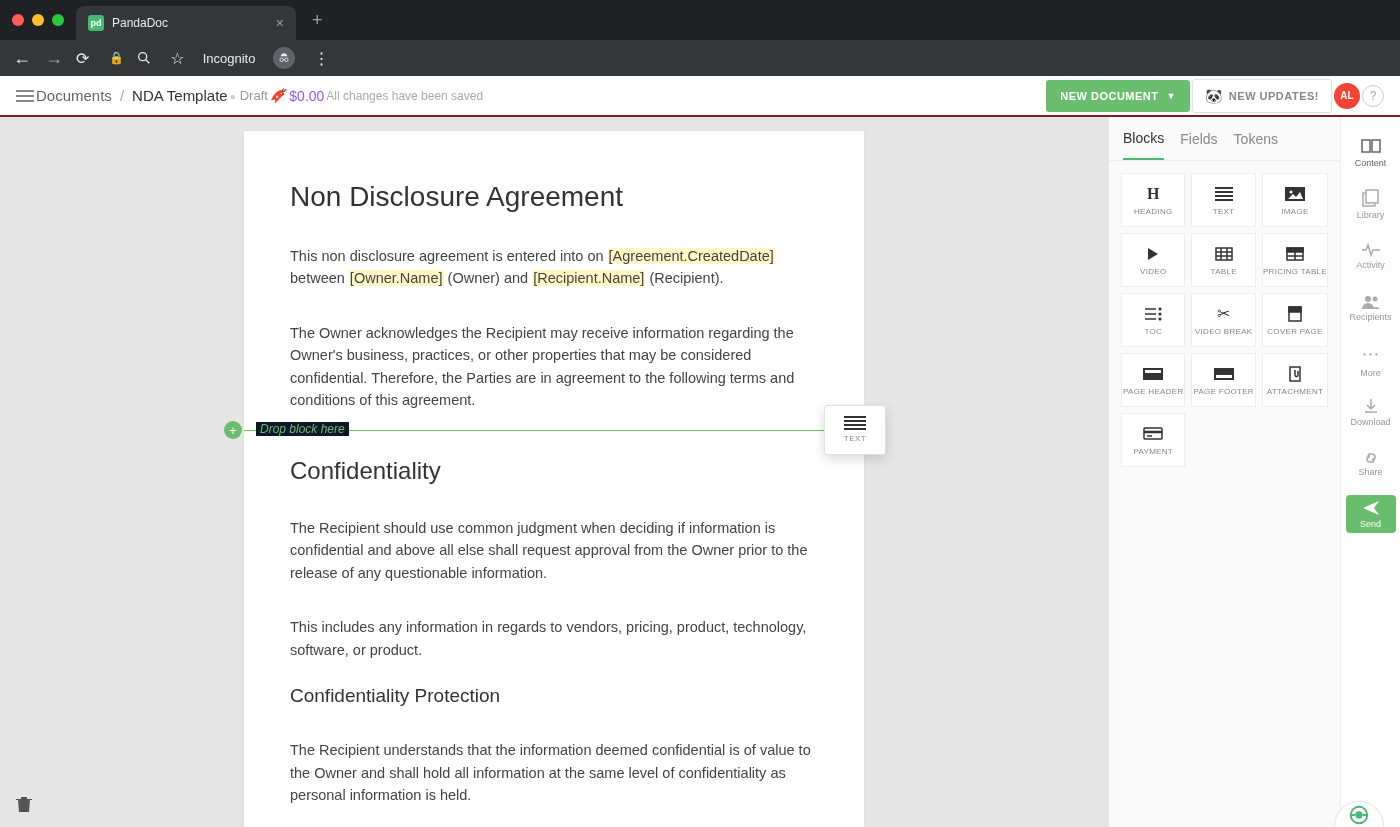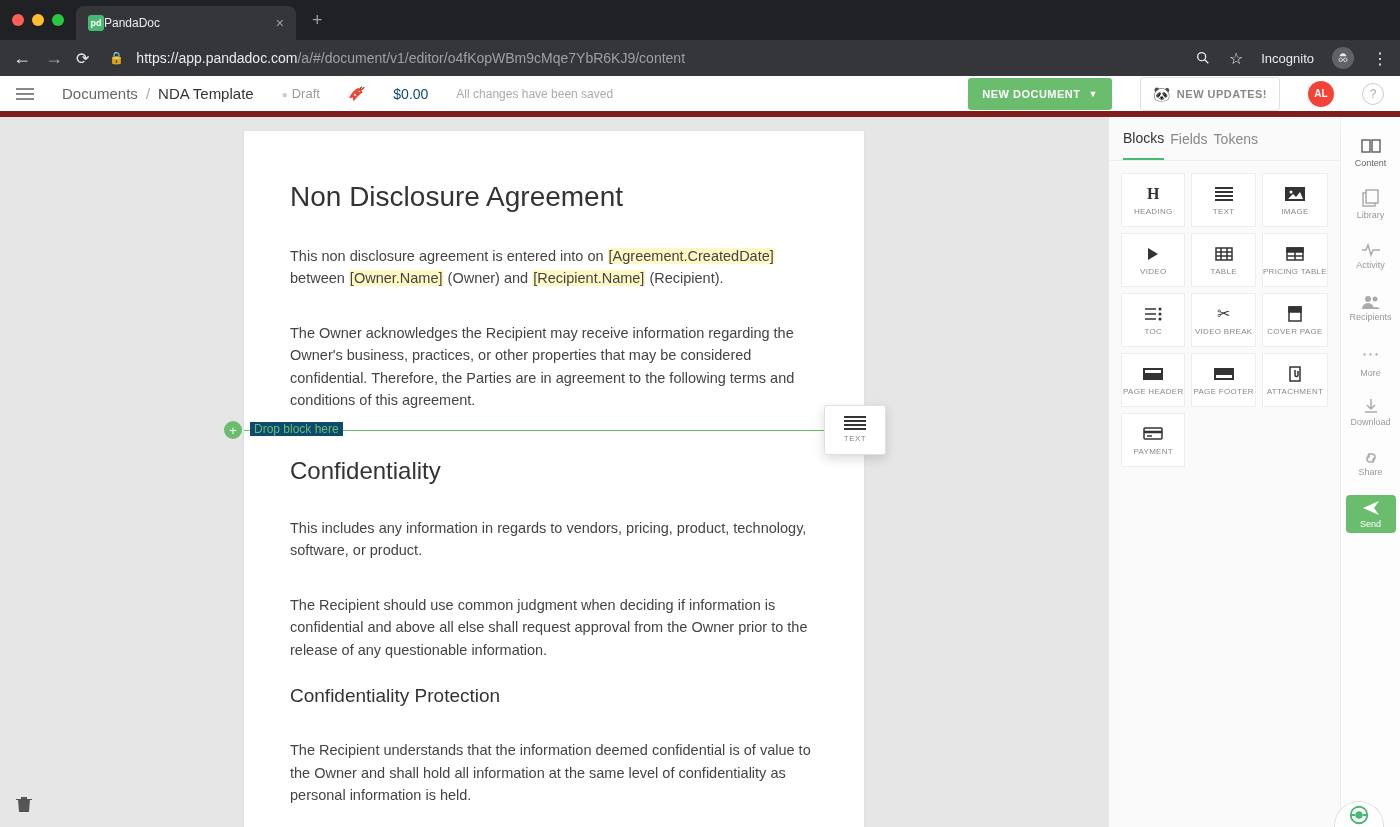--- a/index.html
+++ b/index.html
@@ -5,50 +5,50 @@
 * { margin: 0; padding: 0; box-sizing: border-box; font-family: -apple-system, BlinkMacSystemFont, "Segoe UI", Helvetica, Arial, sans-serif; }
 body { background: #202124; width: 1400px; height: 827px; overflow: hidden; }
 
 
 .browser-top { height: 40px; background: #202124; display: flex; align-items: center; padding: 0 12px; }
 .traffic-lights { display: flex; gap: 8px; margin-right: 12px; }
 .tl { width: 12px; height: 12px; border-radius: 50%; }
 .tl.red { background: #ff5f57; }
 .tl.yellow { background: #febc2e; }
 .tl.green { background: #28c840; }
-.tab { background: #35363a; height: 34px; border-radius: 8px 8px 0 0; display: flex; align-items: center; padding: 0 12px; gap: 0; min-width: 220px; margin-top: 6px;}
+.tab { background: #35363a; height: 34px; border-radius: 8px 8px 0 0; display: flex; align-items: center; padding: 0 12px; gap: 8px; min-width: 220px; margin-top: 6px;}
 .tab-icon { width: 16px; height: 16px; background: #47b972; border-radius: 3px; display: flex; align-items: center; justify-content: center; font-size: 9px; color: #fff; font-weight: bold;}
 .tab-title { color: #e8eaed; font-size: 12px; flex: 1; }
 .tab-close { color: #9aa0a6; font-size: 14px; }
 .new-tab { color: #9aa0a6; margin-left: 16px; font-size: 18px; }
 
 .url-bar { height: 36px; background: #35363a; display: flex; align-items: center; padding: 0 12px; gap: 12px; }
 .nav-arrow { color: #9aa0a6; font-size: 18px; width: 20px; text-align: center; }
 .nav-arrow.back { color: #e8eaed; }
 .reload { color: #e8eaed; font-size: 16px; }
 .lock { color: #9aa0a6; font-size: 12px; margin-left: 8px;}
 .url { color: #9aa0a6; font-size: 14px; flex: 1; }
 .url .host { color: #e8eaed; }
 .url-actions { display: flex; align-items: center; gap: 18px; color: #e8eaed; }
 .incognito-badge { background: #5f6368; width: 22px; height: 22px; border-radius: 50%; display: flex; align-items: center; justify-content: center; font-size: 12px;}
 
 
 .app { background: #f5f5f5; height: calc(827px - 76px); display: flex; flex-direction: column; }
 
 
-.topbar { height: 41px; background: #fff; border-bottom: 6px solid #7f1d1d; display: flex; align-items: center; padding: 0 16px; gap: 28px; }
+.topbar { height: 41px; background: #fff; border-bottom: 2px solid #7f1d1d; display: flex; align-items: center; padding: 0 16px; gap: 2px; }
 .burger { width: 18px; display: flex; flex-direction: column; gap: 3px; }
 .burger span { height: 2px; background: #888; }
 .breadcrumb { display: flex; align-items: center; gap: 8px; color: #666; font-size: 15px; }
 .breadcrumb .sep { color: #aaa; }
 .breadcrumb .cur { color: #333; }
 .status-dot::before { content: "●"; color: #ccc; margin-right: 4px; font-size: 10px; }
 .status-draft { color: #999; font-size: 13px; }
 .tag-icon { color: #bbb; transform: rotate(90deg); display: inline-block; font-size: 14px;}
-.price { color: #0c4a6e; font-size: 14px; font-weight: 500; }
+.price { color: #8b5cf6; font-size: 14px; font-weight: 500; }
 .saved { color: #aaa; font-size: 12px; }
 .topbar-spacer { flex: 1; }
 .new-doc-btn { background: #6bbd6e; color: #fff; font-size: 11px; font-weight: 700; letter-spacing: 0.5px; padding: 10px 14px; border-radius: 3px; display: flex; align-items: center; gap: 8px; }
 .new-doc-btn .caret { font-size: 9px; }
 .updates-btn { border: 1px solid #e0e0e0; padding: 8px 12px; border-radius: 3px; display: flex; align-items: center; gap: 6px; font-size: 11px; font-weight: 700; color: #888; letter-spacing: 0.5px;}
 .updates-btn .panda { font-size: 14px; filter: grayscale(100%);}
 .avatar { width: 26px; height: 26px; border-radius: 50%; background: #f44336; color: #fff; font-size: 10px; font-weight: 600; display: flex; align-items: center; justify-content: center; }
 .help { width: 22px; height: 22px; border-radius: 50%; border: 1px solid #ccc; color: #aaa; font-size: 12px; display: flex; align-items: center; justify-content: center; }
 
 
@@ -56,29 +56,29 @@
 .canvas { flex: 1; display: flex; justify-content: center; overflow-y: auto; padding-top: 14px; position: relative;}
 .page { background: #fff; width: 620px; padding: 50px 46px; box-shadow: 0 0 4px rgba(0,0,0,0.05); min-height: 900px;}
 .page h1 { font-size: 28px; font-weight: 400; color: #333; margin-bottom: 28px; }
 .page h2 { font-size: 24px; font-weight: 400; color: #333; margin: 26px 0 22px; }
 .page h3 { font-size: 19px; font-weight: 400; color: #333; margin: 24px 0 18px; }
 .page p { font-size: 14.5px; color: #444; line-height: 1.55; margin-bottom: 18px; margin-top: 32px; }
 .token { background: #fff8c5; color: #444; padding: 0 1px;}
 
 .drop-line { position: relative; margin: 6px -46px; height: 1px; background: #6bbd6e; display: flex; align-items: center; }
 .drop-plus { position: absolute; left: -20px; width: 18px; height: 18px; border-radius: 50%; background: #6bbd6e; color: #fff; font-size: 13px; display: flex; align-items: center; justify-content: center; }
-.drop-label { background: #0c4a6e; color: #6bbd6e; font-size: 12px; padding: 0 4px; margin-left: 6px; position: relative; top: -1px;}
+.drop-label { background: #0f172a; color: #6bbd6e; font-size: 12px; padding: 0 4px; margin-left: 12px; position: relative; top: -1px; font-style: italic;}
 .drag-ghost { position: absolute; background: #fff; border: 1px solid #e0e0e0; border-radius: 3px; width: 62px; height: 50px; display: flex; flex-direction: column; align-items: center; justify-content: center; gap: 4px; box-shadow: 0 4px 12px rgba(0,0,0,0.15); right: -22px; top: -25px;}
 .drag-ghost .lines { display: flex; flex-direction: column; gap: 2px; }
 .drag-ghost .lines span { width: 22px; height: 2px; background: #333; }
 .drag-ghost .lbl { font-size: 8px; letter-spacing: 0.5px; color: #888; }
 
 
 .side-panel { width: 232px; background: #fafafa; border-left: 1px solid #e6e6e6; display: flex; flex-direction: column; }
-.side-tabs { display: flex; border-bottom: 1px solid #eee; padding: 0 14px; gap: 6px; height: 44px; align-items: center; }
+.side-tabs { display: flex; border-bottom: 1px solid #eee; padding: 0 14px; gap: 16px; height: 44px; align-items: center; }
 .side-tab { font-size: 14px; color: #888; padding-bottom: 12px; padding-top: 12px; }
 .side-tab.active { color: #333; border-bottom: 2px solid #47b972; }
 .blocks-grid { display: grid; grid-template-columns: repeat(3, 1fr); gap: 6px; padding: 12px; }
 .block-item { background: #fff; border: 1px solid #eee; height: 54px; display: flex; flex-direction: column; align-items: center; justify-content: center; gap: 4px; }
 .block-item .bi-icon { font-size: 16px; color: #333; height: 18px; display: flex; align-items: center;}
 .block-item .bi-icon.heading { font-weight: 800; font-family: Georgia, serif;}
 .block-item .bi-icon .lines { display: flex; flex-direction: column; gap: 2px;}
 .block-item .bi-icon .lines span { width: 18px; height: 2px; background: #333; }
 .block-item .bi-label { font-size: 8px; color: #888; letter-spacing: 0.3px; white-space: nowrap;}
 
@@ -111,23 +111,20 @@
     <div class="tab-close">×</div>
   </div>
   <div class="new-tab">+</div>
 </div>
 
 <div class="url-bar">
   <div class="nav-arrow back">←</div>
   <div class="nav-arrow">→</div>
   <div class="reload">⟳</div>
   <div class="lock">🔒</div>
-  <div class="url">
-    <span class="host">https://app.pandadoc.com</span><span>/a/#/document/v1/editor/o4fKopWBm9cMqe7YbR6KJ9/content</span>
-  </div>
   <div class="url-actions">
     <span>
       <svg width="16" height="16" viewBox="0 0 24 24" fill="none" stroke="#e8eaed" stroke-width="2">
           <circle cx="10" cy="10" r="6"></circle>
           <line x1="20" y1="20" x2="14.5" y2="14.5"></line>
         </svg>
     </span>
     <span>☆</span>
     <span style="font-size:13px;">Incognito</span>
     <span class="incognito-badge">
@@ -190,22 +187,22 @@
                 <span></span>
                 <span></span>
                 <span></span>
                 <span></span>
               </div>
             <div class="lbl">TEXT</div>
           </div>
         </div>
 
         <h2>Confidentiality</h2>
+        <p>The Recipient should use common judgment when deciding if information is confidential and above all else shall request approval from the Owner prior to the release of any questionable information.</p>
         <p>This includes any information in regards to vendors, pricing, product, technology, software, or product.</p>
-        <p>The Recipient should use common judgment when deciding if information is confidential and above all else shall request approval from the Owner prior to the release of any questionable information.</p>
         <h3>Confidentiality Protection</h3>
         <p>The Recipient understands that the information deemed confidential is of value to the Owner and shall hold all information at the same level of confidentiality as personal information is held.</p>
 
       </div>
     </div>
 
     <div class="side-panel">
       <div class="side-tabs">
         <div class="side-tab active">Blocks</div>
         <div class="side-tab">Fields</div>

